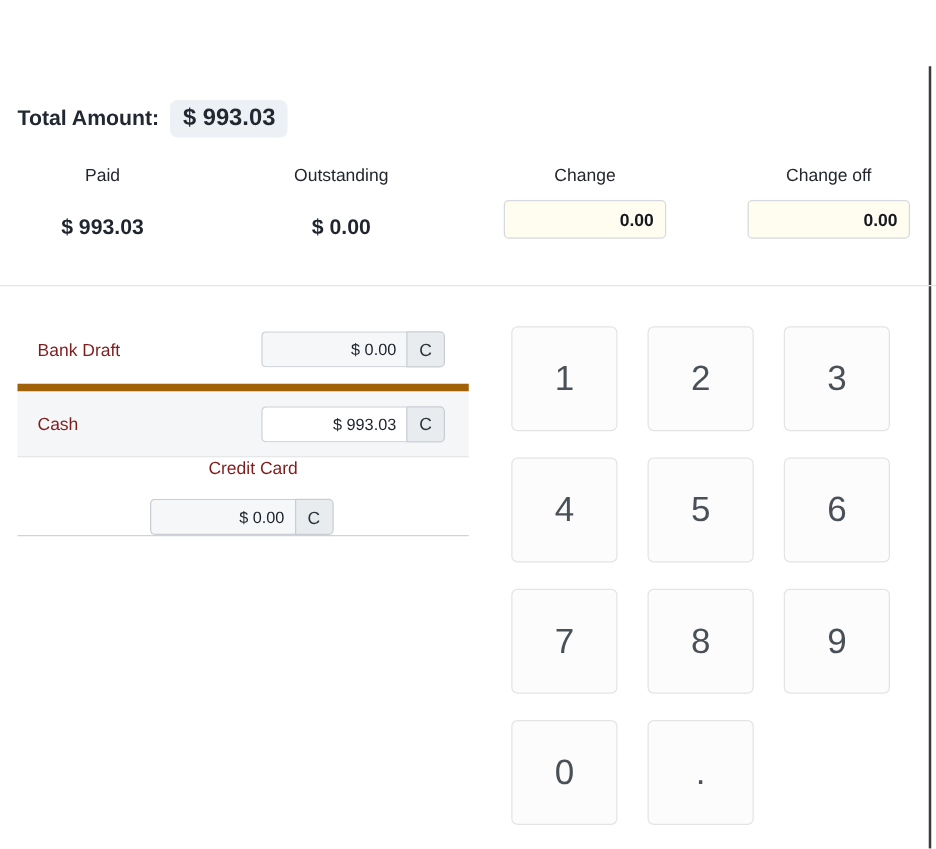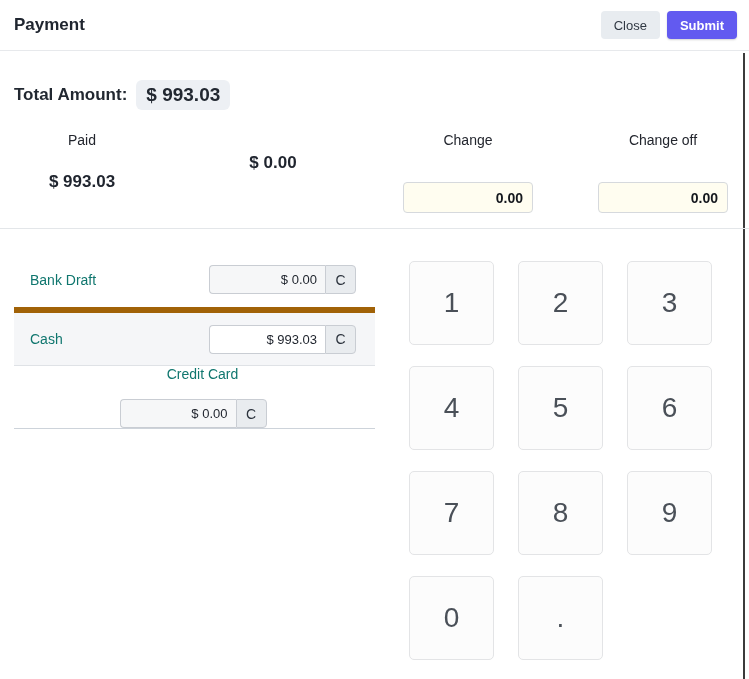--- a/index.html
+++ b/index.html
@@ -25,73 +25,67 @@
   .total-badge{background:#edf0f4;border-radius:6px;padding:4px 10px;font-size:19px;font-weight:bold;color:#222831;}
 
   
   .sum-col{position:absolute;top:131px;text-align:center;}
   .sum-col.c1{left:14px;width:136px;}
   .sum-col.c2{left:203px;width:140px;}
   .sum-col.c3{left:403px;width:130px;}
   .sum-col.c4{left:598px;width:130px;}
   .sum-label{font-size:14px;color:#23262e;line-height:19px;}
   .sum-value{margin-top:22px;font-size:17px;font-weight:bold;color:#1f242e;}
-  .sum-input{margin-top:32px;width:100%;height:31px;box-sizing:border-box;background:#fffdf0;
+  .sum-input{margin-top:10px;width:100%;height:31px;box-sizing:border-box;background:#fffdf0;
              border:1px solid #d6d9dd;border-radius:4px;text-align:right;padding:0 9px;
              font-family:inherit;font-size:14px;font-weight:bold;color:#15181e;}
 
   .divider{position:absolute;top:228px;left:0;right:0;height:1px;background:#e3e6e9;}
 
   
   .methods{position:absolute;top:252px;left:14px;width:361px;}
   .pm-row{display:flex;align-items:center;justify-content:space-between;height:55px;
           padding-left:16px;box-sizing:border-box;background:#fff;}
   .pm-row.active{background:#f5f6f8;border-top:6px solid #a16207;border-bottom:1px solid #dfe2e6;height:59px;}
   .pm-row.last{height:63px;border-bottom:1px solid #cdd3da;flex-direction:column;}
-  .pm-label{font-size:14px;color:#0f766e;}
+  .pm-label{font-size:14px;color:#7f1d1d;}
   .pm-group{display:flex;margin-right:19px;}
   .pm-input{width:116px;height:29px;box-sizing:border-box;border:1px solid #c9cdd3;border-right:none;
             border-radius:4px 0 0 4px;background:#f6f7f8;text-align:right;padding:0 8px;
             font-family:inherit;font-size:13px;color:#1d222b;}
   .pm-row.active .pm-input{background:#ffffff;}
   .pm-clear{width:31px;height:29px;box-sizing:border-box;border:1px solid #c9cdd3;border-radius:0 4px 4px 0;
             background:#e9ecef;font-family:inherit;font-size:14px;color:#2c333d;cursor:pointer;
             display:flex;align-items:center;justify-content:center;padding:0;}
 
   
   .numpad{position:absolute;left:409px;top:261px;display:grid;grid-template-columns:repeat(3,85px);
           grid-auto-rows:84px;column-gap:24px;row-gap:21px;}
   .key{background:#fcfcfc;border:1px solid #e3e4e6;border-radius:5px;display:flex;align-items:center;
        justify-content:center;font-family:inherit;font-size:28px;font-weight:normal;color:#4a5058;cursor:pointer;}
 </style>
 </head>
 <body>
 
 <div class="app">
 
-  <div class="header">
-    <div class="title">Payment</div>
-    <div class="header-actions">
-      <button class="btn btn-close">Close</button>
-      <button class="btn btn-submit">Submit</button>
-    </div>
-  </div>
 
   <div class="scroll-edge"></div>
 
   <div class="total-row">
     <span class="total-label">Total Amount:</span>
     <span class="total-badge">$ 993.03</span>
   </div>
 
   <div class="sum-col c1">
     <div class="sum-label">Paid</div>
     <div class="sum-value">$ 993.03</div>
   </div>
   <div class="sum-col c2">
+    <div class="sum-label">Outstanding</div>
     <div class="sum-value">$ 0.00</div>
   </div>
   <div class="sum-col c3">
     <div class="sum-label">Change</div>
     <input class="sum-input" value="0.00" style="">
   </div>
   <div class="sum-col c4">
     <div class="sum-label">Change off</div>
     <input class="sum-input" value="0.00" style="">
   </div>

